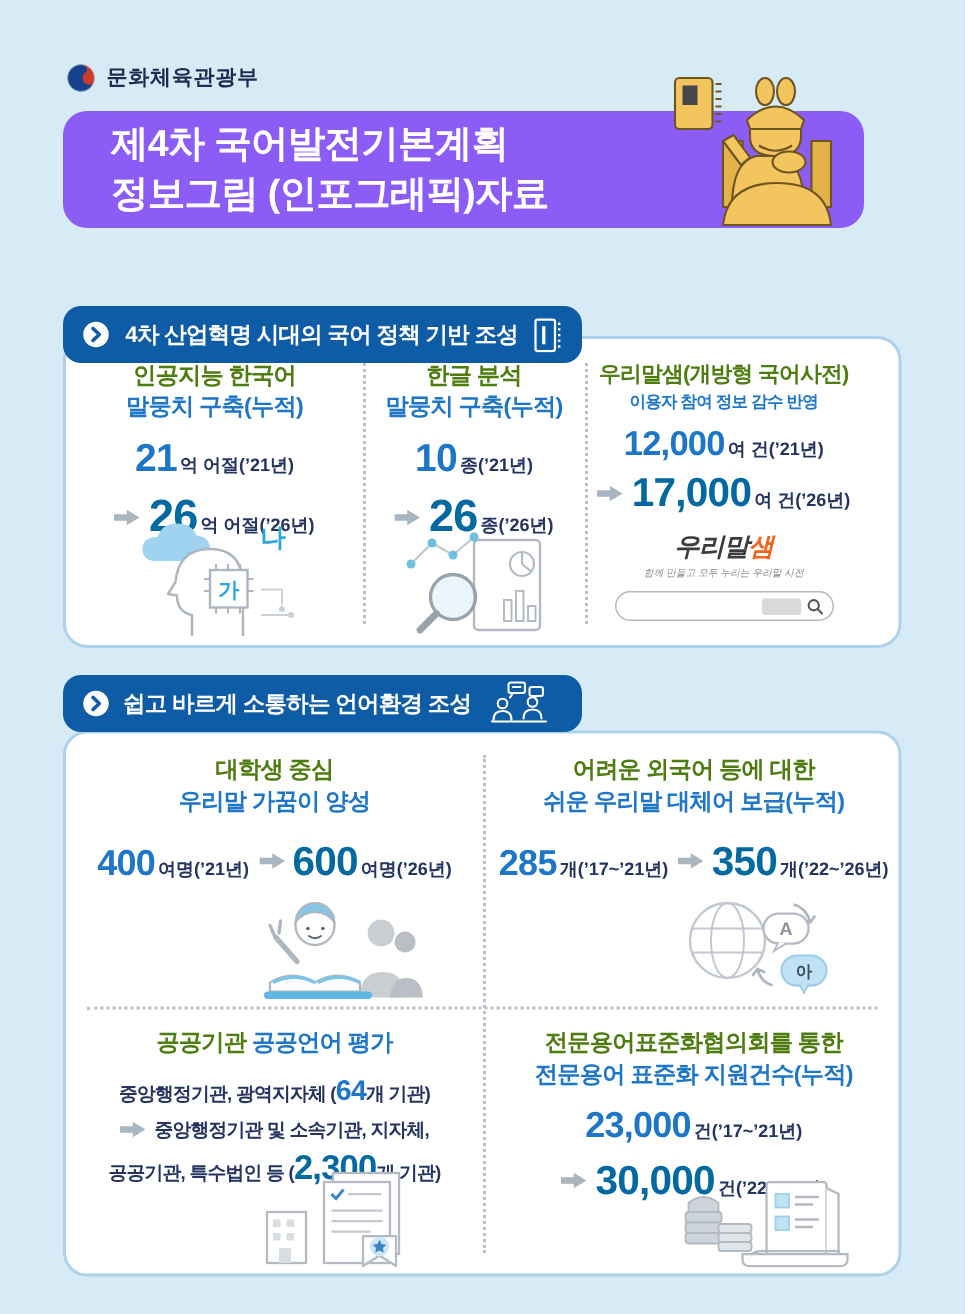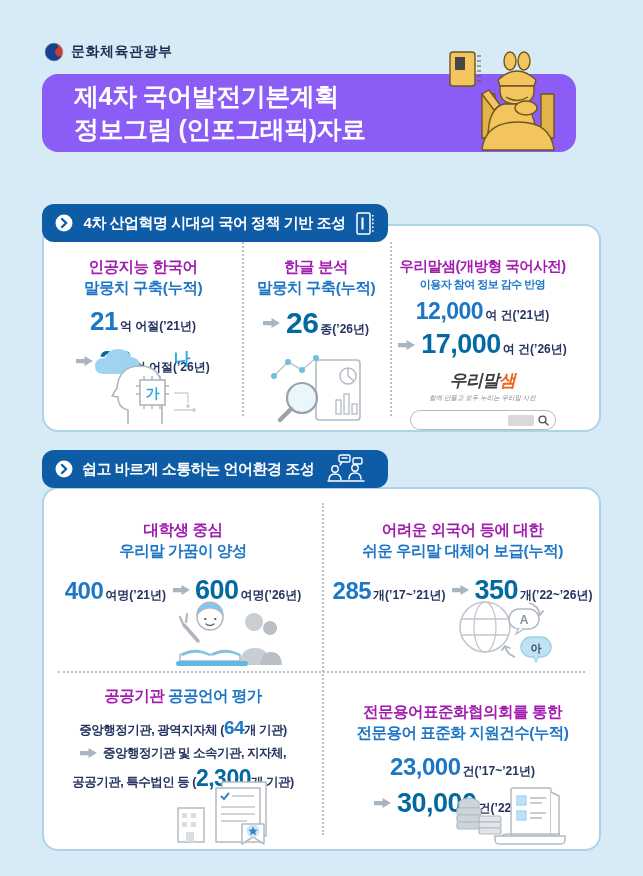--- a/index.html
+++ b/index.html
@@ -26,21 +26,21 @@
   
   .card { position:absolute; left:42px; width:559px; background:#fff;
           border:2px solid #aed2ea; border-radius:16px; z-index:2; }
   .card1 { top:224px; height:208px; }
   .card2 { top:487px; height:364px; }
 
   .vdiv { position:absolute; width:0; border-left:2px dotted #b7c1cb; }
   .hdiv { position:absolute; height:0; border-top:2px dotted #b7c1cb; }
 
   .cell { position:absolute; text-align:center; padding-top:15px; }
-  .t-dark { font-size:15.5px; font-weight:bold; color:#a21caf; letter-spacing:-0.5px; line-height:1.35;margin-top:16px; }
+  .t-dark { font-size:15.5px; font-weight:bold; color:#4d7c0f; letter-spacing:-0.5px; line-height:1.35; }
   .t-blue { font-size:15.5px; font-weight:bold; color:#1d76c6; letter-spacing:-0.5px; line-height:1.35; }
 
   .val-row { display:flex; align-items:baseline; justify-content:center; margin-top:7px; white-space:nowrap; }
   .num { font-weight:bold; letter-spacing:-0.5px; }
   .blue { color:#1d76c6; } .orange { color:#0369a1; }
   .sz26 { font-size:26px;text-align:right; } .sz30 { font-size:30px; } .sz23 { font-size:23px; }
   .sz27 { font-size:27px; } .sz24 { font-size:24px; } .sz19 { font-size:19px; }
   .unit { font-size:12px; font-weight:bold; color:#24335f; margin-left:2px; }
   .arr { width:17px; height:12px; margin-right:6px; align-self:center; flex:0 0 auto; }
 
@@ -142,20 +142,24 @@
           <circle cx="110" cy="62" r="2" fill="#ccd2d9"></circle>
         <text x="68.5" y="50" text-anchor="middle" font-size="14" font-weight="bold" fill="#2da7df">가</text>
         <text x="98" y="16" text-anchor="middle" font-size="17" font-weight="bold" fill="#2da7df">나</text>
       </svg>
     </div>
 
     <div class="cell" style="left:198px; top:0; width:148px; height:204px;">
       <div class="t-dark">한글 분석</div>
       <div class="t-blue">말뭉치 구축(누적)</div>
       <div class="val-row">
+        <span class="num blue sz26">10</span>
+          <span class="unit">종(’21년)</span>
+      </div>
+      <div class="val-row">
         <svg class="arr" viewBox="0 0 20 12">
             <path d="M0 3.5h10V0l10 6-10 6V8.5H0z" fill="#a9b5c0"></path>
           </svg>
         <span class="num orange sz30">26</span>
           <span class="unit">종(’26년)</span>
       </div>
       <svg class="illus" style="left:26px; bottom:6px;" width="100" height="72" viewBox="0 0 100 72">
         <rect x="48" y="8" width="44" height="60" rx="3" fill="#fff" stroke="#b3bac2" stroke-width="1.6"></rect>
         <circle cx="80" cy="24" r="8" fill="none" stroke="#b3bac2" stroke-width="1.4"></circle>
         <path d="M80 24V16M80 24l6 5" stroke="#b3bac2" stroke-width="1.4"></path>

